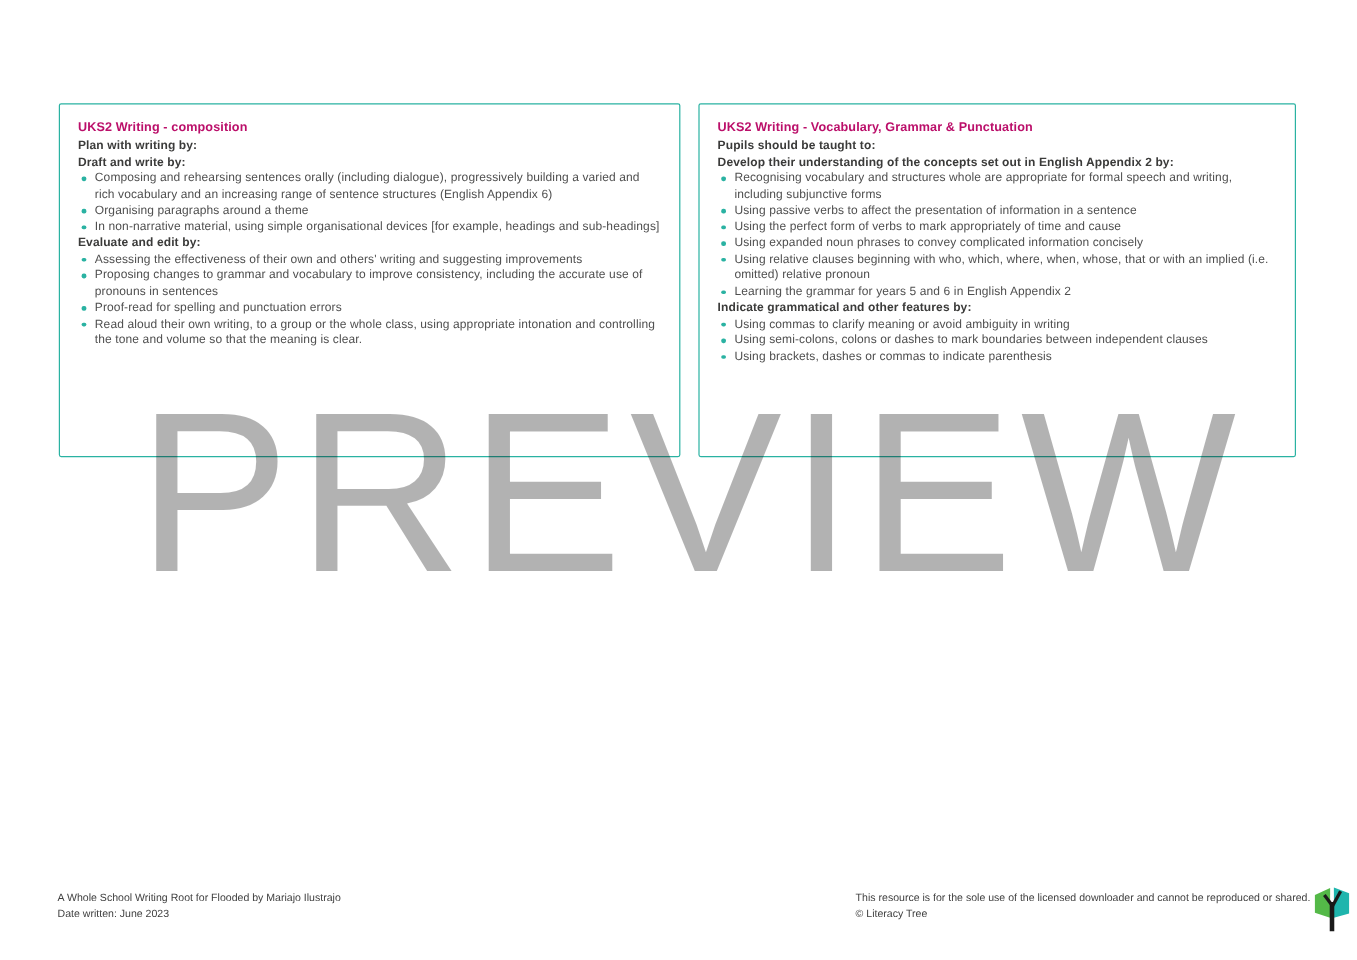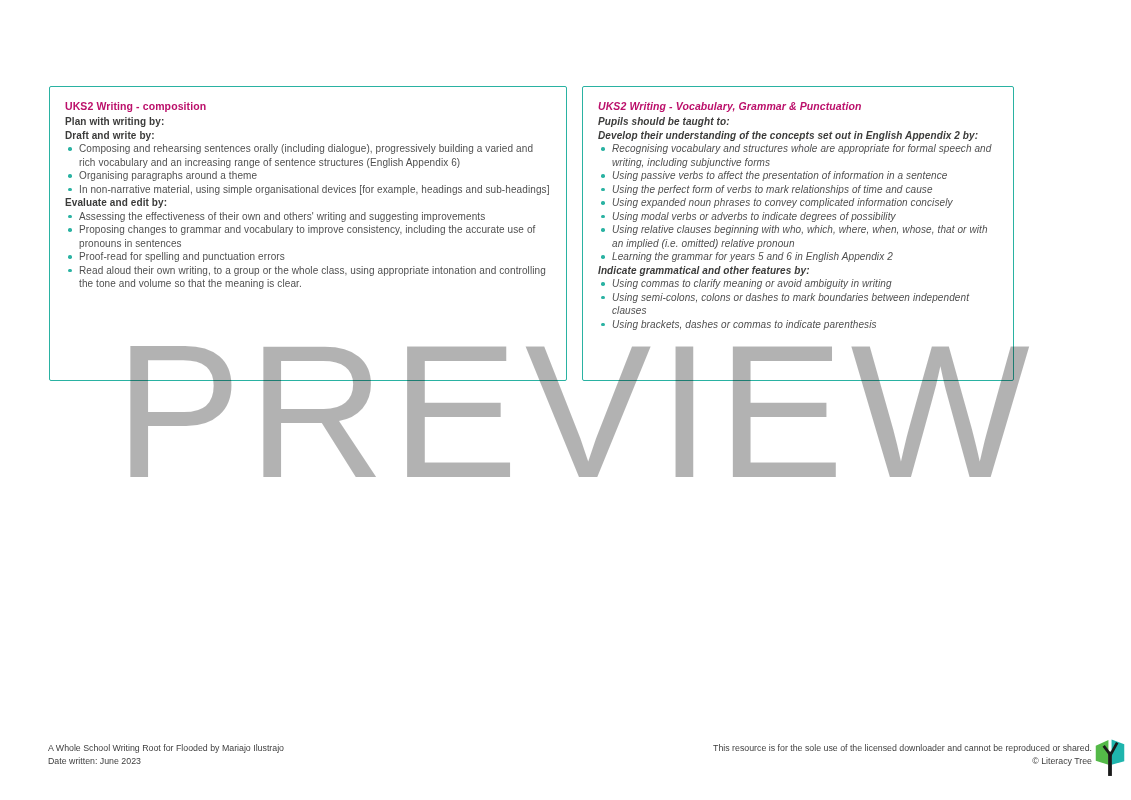--- a/index.html
+++ b/index.html
@@ -9,21 +9,21 @@
     font-family:"Liberation Sans", sans-serif;
     -webkit-font-smoothing:antialiased;
   }
   .card{
     position:absolute;top:46px;height:295px;box-sizing:border-box;
     border:1.5px solid #2ab2a2;border-radius:2px;background:#ffffff;
     padding:12px 14px 10px 15px;
     margin-top:40px;
   }
   #card-composition{left:49px;width:518px;}
-  #card-vgp{left:582px;width:432px;font-style:italic;}
+  #card-vgp{left:582px;width:498px;}
   .card-title{
     color:#bb0f6a;font-weight:bold;font-size:10.5px;line-height:14px;
     letter-spacing:.1px;margin-bottom:2px;
   }
   .blk-heading{
     color:#3b3b3a;font-weight:bold;font-size:10px;line-height:13.5px;
     letter-spacing:.1px;
   }
   ul.bullets{margin:0;padding:0;list-style:none;}
   ul.bullets li{
@@ -42,21 +42,21 @@
     pointer-events:none;white-space:nowrap;
   }
   #footer{
     position:absolute;left:0;bottom:0;width:1131px;height:62px;padding-left:44px;
   }
   #footer-left{
     position:absolute;left:48px;top:4px;
     font-size:8.8px;line-height:13px;color:#3e3e3e;
   }
   #footer-right{
-    position:absolute;right:83px;top:4px;text-align:right;
+    position:absolute;right:83px;top:4px;
     font-size:8.8px;line-height:13px;color:#3e3e3e;
   }
   #logo{
     position:absolute;right:49px;top:1px;width:32px;height:38px;
   }
 </style>
 </head>
 <body>
 
 <div class="card" id="card-composition">
@@ -80,23 +80,22 @@
 </div>
 
 <div class="card" id="card-vgp">
   <div class="card-title">UKS2 Writing - Vocabulary, Grammar &amp; Punctuation</div>
   <div>
       <div class="blk-heading">Pupils should be taught to:</div>
       <div class="blk-heading">Develop their understanding of the concepts set out in English Appendix 2 by:</div>
       <ul class="bullets">
         <li>Recognising vocabulary and structures whole are appropriate for formal speech and writing, including subjunctive forms</li>
         <li>Using passive verbs to affect the presentation of information in a sentence</li>
-        <li>Using the perfect form of verbs to mark relationships of time and cause</li>
+        <li>Using the perfect form of verbs to mark appropriately of time and cause</li>
         <li>Using expanded noun phrases to convey complicated information concisely</li>
-        <li>Using modal verbs or adverbs to indicate degrees of possibility</li>
         <li>Using relative clauses beginning with who, which, where, when, whose, that or with an implied (i.e. omitted) relative pronoun</li>
         <li>Learning the grammar for years 5 and 6 in English Appendix 2</li>
       </ul>
       <div class="blk-heading">Indicate grammatical and other features by:</div>
       <ul class="bullets">
         <li>Using commas to clarify meaning or avoid ambiguity in writing</li>
         <li>Using semi-colons, colons or dashes to mark boundaries between independent clauses</li>
         <li>Using brackets, dashes or commas to indicate parenthesis</li>
       </ul>
     </div>

